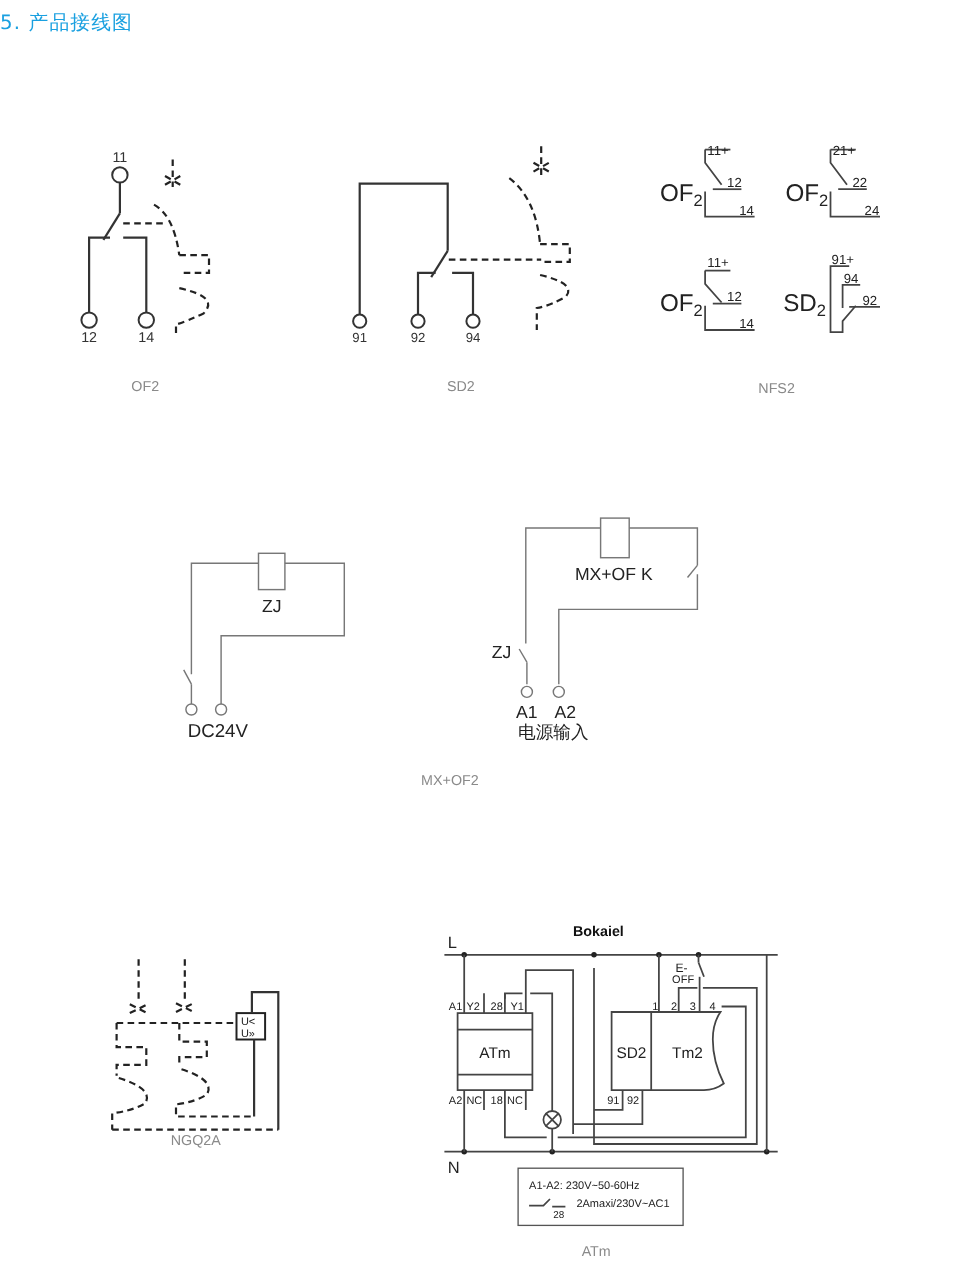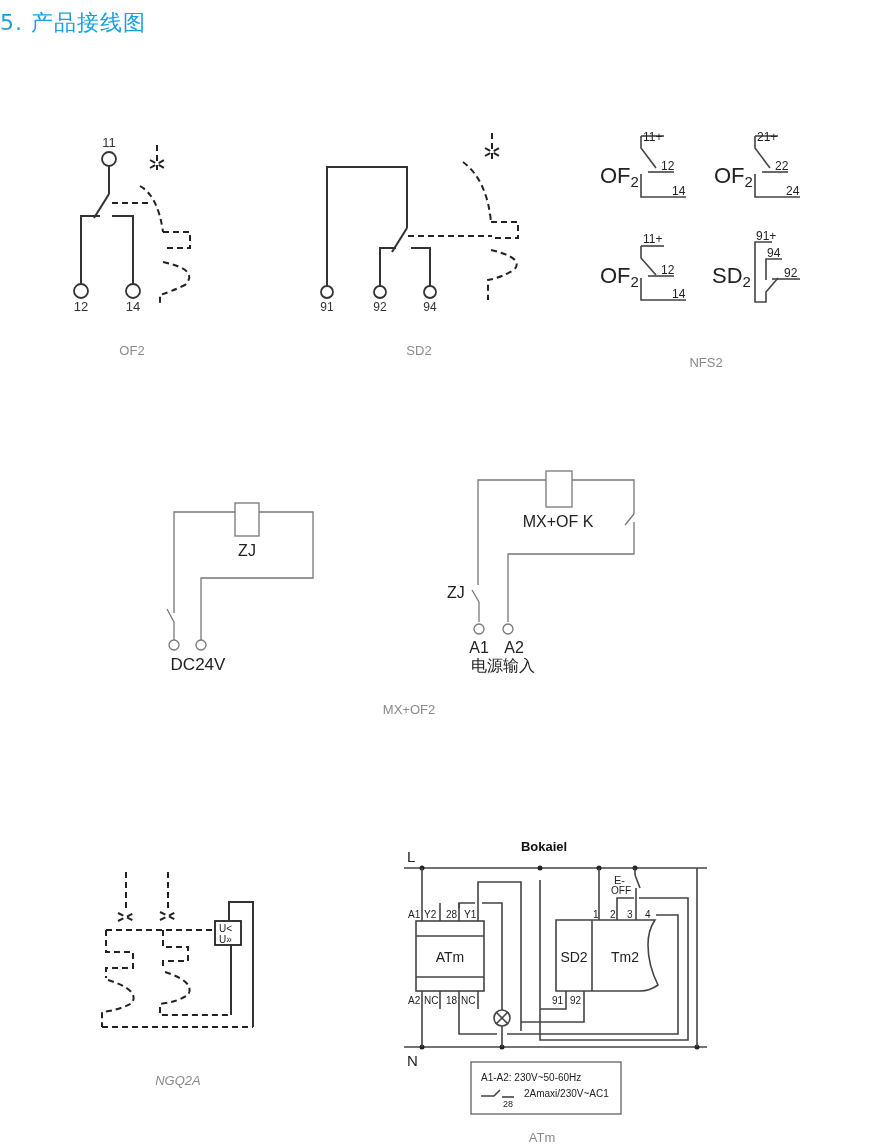--- a/index.html
+++ b/index.html
@@ -1,18 +1,18 @@
 <!DOCTYPE html>
 <html><head>
 <meta charset="utf-8">
 <style>
   html, body { margin: 0; padding: 0; background: #ffffff; }
   body { width: 882px; height: 1146px; position: relative; overflow: hidden;
          font-family: "Liberation Sans", "DejaVu Sans", sans-serif; }
-  .title { position: absolute; left: 0; top: 8px; font-size: 22px; color: #1aa0e0;
+  .title { position: absolute; left: 0; top: 8px; font-size: 18px; color: #1aa0e0;
            font-family: "DejaVu Sans", "Liberation Sans", sans-serif; letter-spacing: 1px; }
   .cap { position: absolute; font-size: 13px; color: #8a8a8a; text-align: center; width: 120px; }
   svg { position: absolute; left: 0; top: 0; }
   svg text { font-family: "Liberation Sans", "DejaVu Sans", sans-serif; }
   .ln { stroke: #333; stroke-width: 2; fill: none; }
   .ln1 { stroke: #444; stroke-width: 1.6; fill: none; }
   .thin { stroke: #777; stroke-width: 1.3; fill: none; }
   .dash { stroke: #222; stroke-width: 2; fill: none; stroke-dasharray: 6 4; }
   .circ { stroke: #333; stroke-width: 1.8; fill: #fff; }
 </style>
@@ -223,16 +223,16 @@
     <text x="481" y="1081" font-size="10" fill="#222">A1-A2: 230V~50-60Hz</text>
     <path d="M481,1096 L494,1096 L500,1090" class="ln1" stroke-width="1"></path>
     <line x1="502" y1="1097" x2="514" y2="1097" class="ln1" stroke-width="1"></line>
     <text x="503" y="1107" font-size="9" fill="#222">28</text>
     <text x="524" y="1097" font-size="10" fill="#222">2Amaxi/230V~AC1</text>
   </g>
 </svg>
 
 <div class="cap" style="left:72px; top:343px;">OF2</div>
 <div class="cap" style="left:359px; top:343px;">SD2</div>
-<div class="cap" style="left:646px; top:355px;">NFS2</div>
+<div class="cap" style="left:646px; top:345px;">NFS2</div>
 <div class="cap" style="left:349px; top:702px;">MX+OF2</div>
-<div class="cap" style="left:118px; top:1073px;font-style:italic;">NGQ2A</div>
+<div class="cap" style="left:118px; top:1029px;">NGQ2A</div>
 <div class="cap" style="left:482px; top:1130px;">ATm</div>
 
 </body></html>

